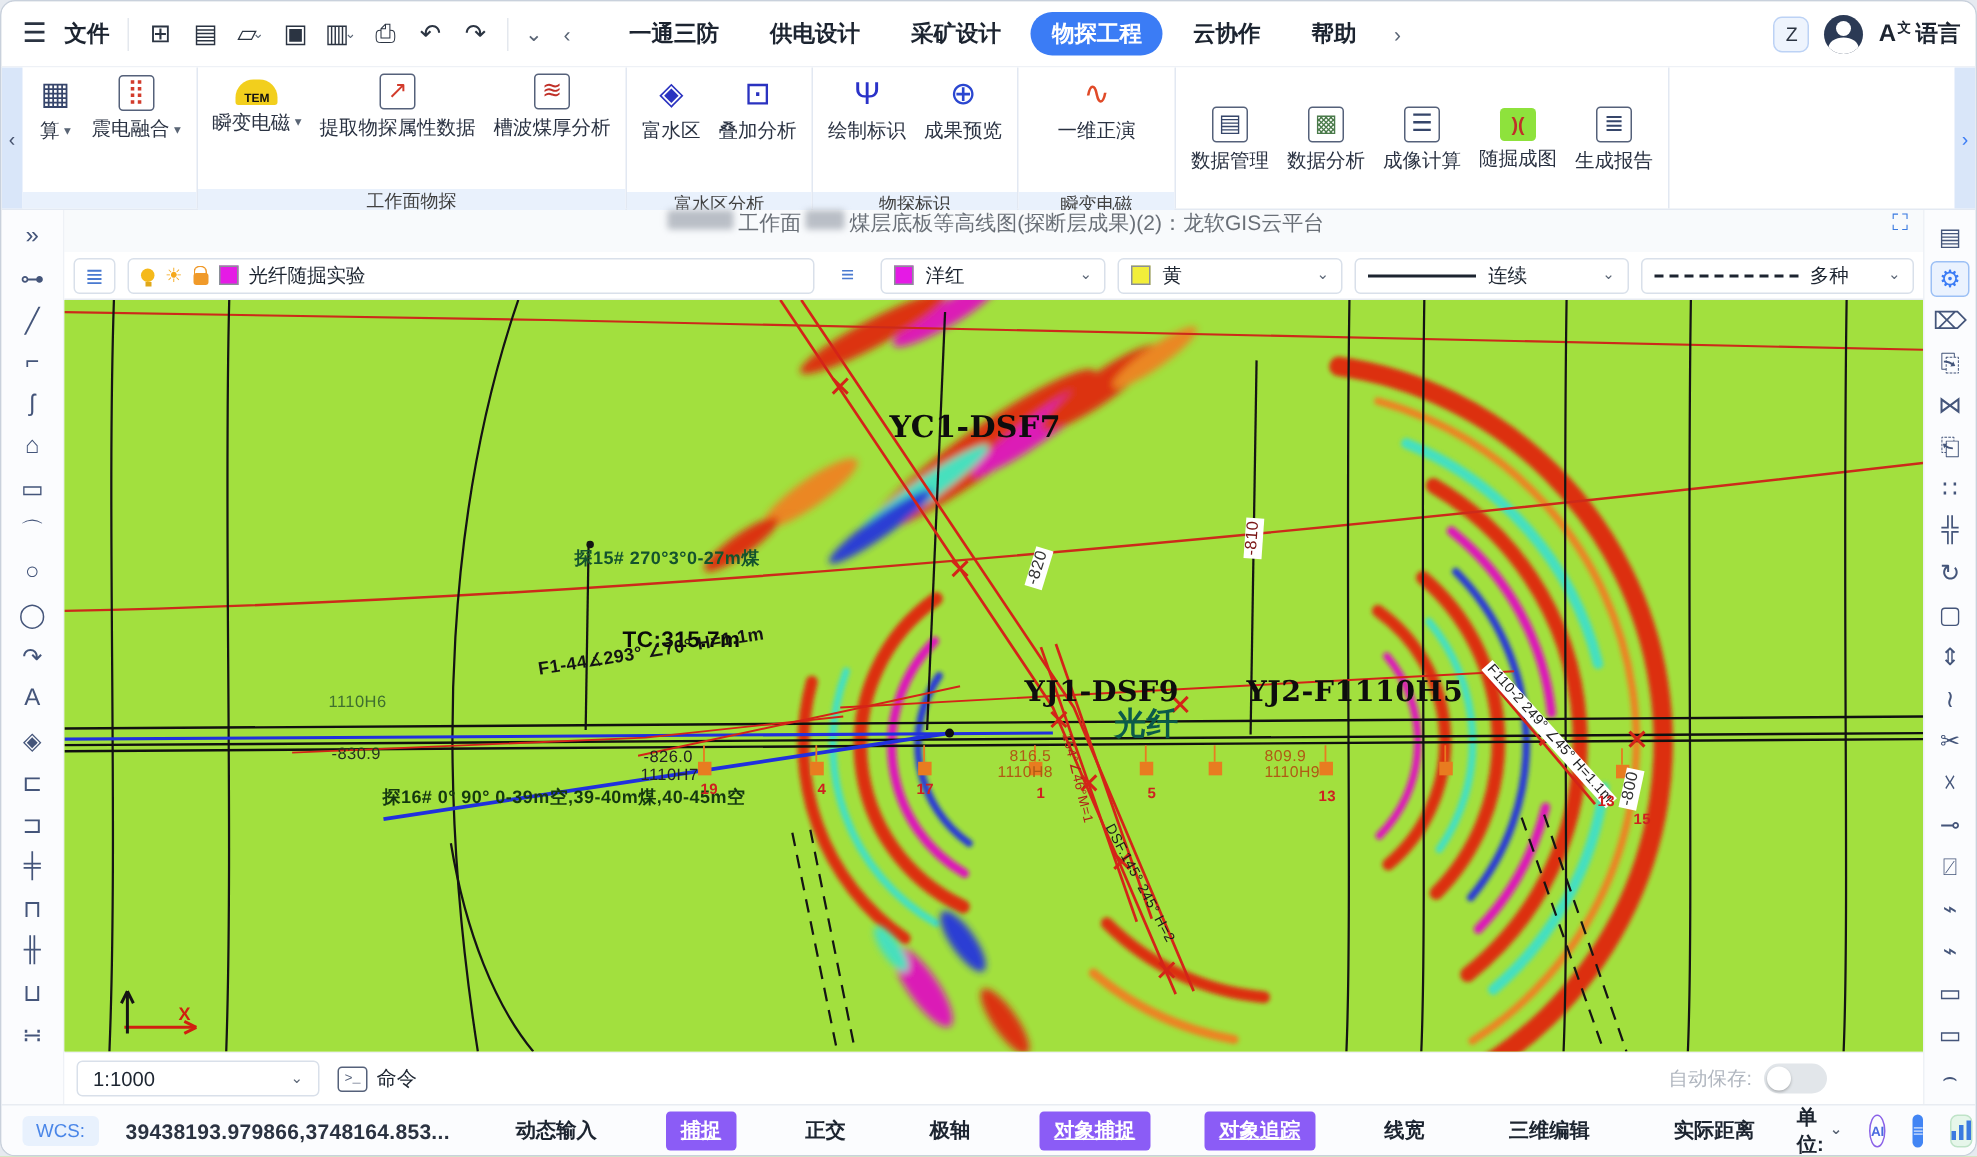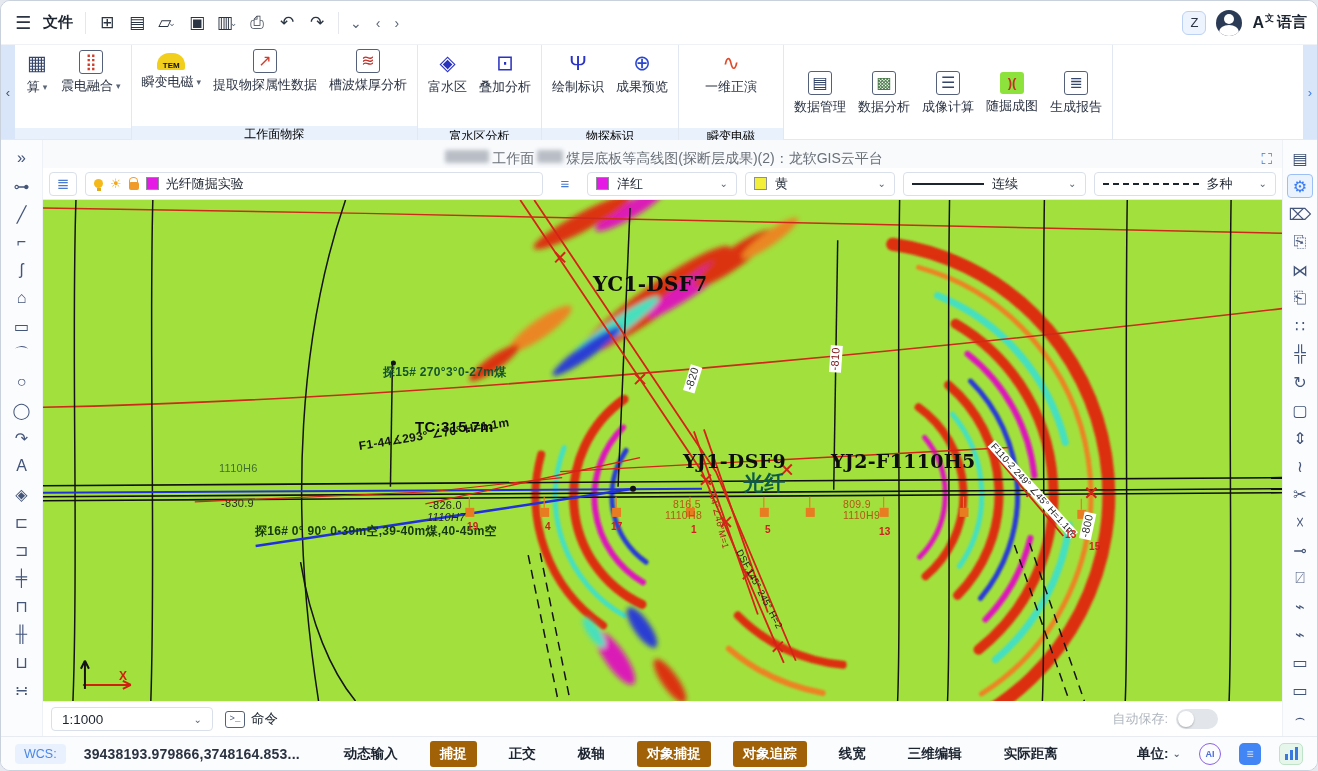--- a/index.html
+++ b/index.html
@@ -35,32 +35,32 @@
   .rgroup:last-of-type { flex:1; }
   .ritems { flex:1; display:flex; align-items:center; padding:4px 10px 2px; gap:12px; }
   .ritem { display:flex; flex-direction:column; align-items:center; gap:3px; cursor:pointer; }
   .ric { height:26px; min-width:24px; display:flex; align-items:center; justify-content:center; font-size:21px; line-height:1; }
   .ric.boxed { width:24px; height:24px; font-size:16px; border:1.2px solid #55617a; border-radius:3px; }
   .ric.chip-tem { width:28px; height:17px; background:#f2cf1d; border-radius:12px 12px 2px 2px; font-size:8px; font-weight:bold; align-items:flex-end; color:#111 !important; }
   .ric.chip-map { width:24px; height:22px; background:#8ee23c; border-radius:3px; font-size:13px; font-weight:bold; }
   .rrow { display:flex; align-items:center; gap:3px; }
   .rlabel { font-size:13px; color:#2a3242; white-space:nowrap; }
   .rcaret { font-size:9px; color:#5a6575; }
-  .glabel { height:19px; background:#e9f1fc; font-size:12px; color:#000000; display:flex; align-items:center; justify-content:center;margin-top:30px; }
+  .glabel { height:19px; background:#e9f1fc; font-size:12px; color:#404040; display:flex; align-items:center; justify-content:center;margin-top:30px; }
 
   
   .main { flex:1; display:flex; min-height:0; }
   .side { background:#fbfcfe; display:flex; flex-direction:column; align-items:center; padding:6px 0; gap:4px; overflow:hidden; }
   .side.left { width:42px; border-right:1px solid #eef1f6; }
   .side.right { width:35px; border-left:1px solid #eef1f6; }
   .tool { width:26px; height:24px; display:flex; align-items:center; justify-content:center; font-size:16px; color:#44557a; border-radius:4px; cursor:pointer; flex:0 0 auto; }
   .tool.selected { background:#eaf2fe; border:1px solid #9cc0f5; color:#3b7cf5; }
 
   .center { flex:1; display:flex; flex-direction:column; min-width:0; }
-  .titlerow { height:28px; flex:0 0 28px; background:#f8fafc; display:flex; align-items:flex-end; justify-content:center; position:relative; font-size:14px; color:#6a7078; }
+  .titlerow { height:28px; flex:0 0 28px; background:#f8fafc; display:flex; align-items:flex-start; justify-content:center; position:relative; font-size:14px; color:#6a7078; }
   .redact { display:inline-block; height:13px; background:#b9bec6; filter:blur(2px); border-radius:2px; margin:0 3px; }
   .fullscreen { position:absolute; right:10px; color:#3a7ae0; font-size:15px; cursor:pointer; }
 
   .layerbar { height:32px; flex:0 0 32px; background:#fff; border-bottom:1px solid #e7ebf1; display:flex; align-items:center; padding:0 6px; gap:8px; }
   .lb-btn { width:28px; height:24px; border:1px solid #d9e0ea; border-radius:4px; display:flex; align-items:center; justify-content:center; color:#4a7ad0; font-size:15px; cursor:pointer; }
   .layer-field { flex:0 0 458px; height:24px; border:1px solid #d9e0ea; border-radius:4px; display:flex; align-items:center; padding:0 8px; gap:7px; font-size:13px; color:#1c2430; }
   .bulb { width:9px; height:9px; border-radius:50%; background:#f5b91a; position:relative; }
   .bulb::after { content:""; position:absolute; left:2.5px; top:9px; width:4px; height:3px; background:#e0a81a; }
   .sun { color:#f5a81a; font-size:13px; }
   .lock { width:10px; height:8px; background:#f09a2a; border-radius:2px; position:relative; margin-top:4px; }
@@ -83,23 +83,23 @@
   .cmd-ic { width:20px; height:17px; border:1.4px solid #55617a; border-radius:3px; font-size:9px; font-family:"Liberation Mono","DejaVu Sans Mono",monospace; display:flex; align-items:center; justify-content:center; color:#55617a; }
   .autosave { margin-left:auto; display:flex; align-items:center; gap:8px; margin-right:56px; }
   .autosave-label { font-size:13px; color:#b0b6bf; }
   .toggle { width:42px; height:20px; border-radius:10px; background:#e2e6ea; position:relative; cursor:pointer; }
   .toggle .knob { position:absolute; left:2px; top:2px; width:16px; height:16px; border-radius:50%; background:#fff; box-shadow:0 1px 2px rgba(0,0,0,.25); }
 
   
   .statusbar { height:34px; flex:0 0 34px; background:#fbfcfe; border-top:1px solid #e8ecf2; display:flex; align-items:center; padding:0 14px; gap:18px; }
   .wcs { background:#e8f1fd; color:#4a86e8; font-size:12.5px; padding:3px 9px; border-radius:4px; }
   .coords { font-size:14px; color:#2b3342; font-weight:bold; letter-spacing:0.2px; }
-  .stoggles { display:flex; align-items:center; gap:22px; margin-left:16px; }
+  .stoggles { display:flex; align-items:center; gap:36px; margin-left:16px; }
   .schip { font-size:13.5px; color:#1c2430; font-weight:bold; padding:4px 10px; border-radius:3px; white-space:nowrap; cursor:pointer; }
-  .schip.on { background:#a16207; color:#fff; }
+  .schip.on { background:#8b5cf6; color:#fff;text-decoration:underline; }
   .units { display:flex; align-items:center; gap:4px; font-size:13.5px; color:#1c2430; font-weight:bold; margin-left:auto; cursor:pointer; }
   .units .ddcaret { font-size:10px; color:#5a6575; }
   .ai-badge { width:22px; height:22px; border-radius:50%; border:1.6px solid #8a62e8; color:#4a6ae0; font-size:9px; font-weight:bold; display:flex; align-items:center; justify-content:center; }
   .doc-badge { width:22px; height:22px; border-radius:5px; background:#4285f4; color:#cfe0fb; font-size:12px; display:flex; align-items:center; justify-content:center; }
   .chart-badge { width:24px; height:22px; border-radius:5px; background:#e6f6ea; border:1px solid #bfe3c8; display:flex; align-items:flex-end; justify-content:center; gap:2px; padding-bottom:4px; }
   .chart-badge i { display:block; width:3px; background:#3a7ae0; }
 </style>
 </head>
 <body>
 
@@ -133,20 +133,28 @@
         <span class="ftool">
           <span class="fg">↶</span>
         </span>
         <span class="ftool">
           <span class="fg">↷</span>
         </span>
       </span>
     <span class="vdiv"></span>
     <span class="chev">⌄</span>
     <span class="chev">‹</span>
+    <div class="tabs" id="tabList">
+        <span class="tab">一通三防</span>
+        <span class="tab">供电设计</span>
+        <span class="tab">采矿设计</span>
+        <span class="tab active">物探工程</span>
+        <span class="tab">云协作</span>
+        <span class="tab">帮助</span>
+      </div>
     <span class="chev">›</span>
     <div class="top-right">
       <span class="zbadge">Z</span>
       <span class="avatar"></span>
       <span class="lang">
         <span class="ai-a">A</span>
           <span class="ai-sub">文</span>
         <span>语言</span>
       </span>
     </div>
@@ -485,21 +493,21 @@
             <div class="map-label" style="left: 550px; top: 74px; font-size: 20px; color: rgb(13, 13, 13); font-weight: bold; font-family: &quot;DejaVu Serif&quot;, &quot;Liberation Serif&quot;, serif;">YC1-DSF7</div>
             <div class="map-label" style="left: 340px; top: 151px; font-size: 12px; color: #14532d; font-weight: bold; margin-top: 15px;">探15# 270°3°0-27m煤</div>
             <div class="map-label" style="left: 372px; top: 219px; font-size: 15px; color: rgb(10, 10, 10); font-weight: bold;">TC:315.7m</div>
             <div class="map-label" style="left: 178px; top: 251px; font-size: 11px; color: rgb(38, 51, 31); margin-top: 47px;">-830.9</div>
             <div class="map-label" style="left: 176px; top: 263px; font-size: 11px; color: rgb(63, 111, 47);">1110H6</div>
             <div class="map-label" style="left: 315px; top: 240px; font-size: 12px; color: rgb(20, 20, 20); transform: rotate(-9deg); font-weight: bold;">F1-44∡293°  ∠70°  H=1.1m</div>
             <div class="map-label" style="left: 640px; top: 252px; font-size: 19px; color: rgb(13, 13, 13); font-weight: bold; font-family: &quot;DejaVu Serif&quot;, &quot;Liberation Serif&quot;, serif;">YJ1-DSF9</div>
             <div class="map-label" style="left: 788px; top: 252px; font-size: 19px; color: rgb(13, 13, 13); font-weight: bold; font-family: &quot;DejaVu Serif&quot;, &quot;Liberation Serif&quot;, serif;">YJ2-F1110H5</div>
             <div class="map-label" style="left: 700px; top: 272px; font-size: 21px; color: rgb(11, 90, 74); font-weight: bold;">光纤</div>
             <div class="map-label" style="left: 386px; top: 300px; font-size: 11px; color: rgb(34, 34, 34);">-826.0</div>
-            <div class="map-label" style="left: 384px; top: 312px; font-size: 11px; color: rgb(34, 34, 34); font-style: italic;">1110H7</div>
+            <div class="map-label" style="left: 384px; top: 312px; font-size: 11px; color: rgb(34, 34, 34);">1110H7</div>
             <div class="map-label" style="left: 630px; top: 299px; font-size: 10.5px; color: rgb(176, 90, 20);">816.5</div>
             <div class="map-label" style="left: 622px; top: 310px; font-size: 10.5px; color: rgb(176, 90, 20);">1110H8</div>
             <div class="map-label" style="left: 800px; top: 299px; font-size: 10.5px; color: rgb(176, 90, 20);">809.9</div>
             <div class="map-label" style="left: 800px; top: 310px; font-size: 10.5px; color: rgb(176, 90, 20);">1110H9</div>
             <div class="map-label" style="left: 212px; top: 325px; font-size: 12px; color: rgb(20, 56, 15); font-weight: bold;">探16# 0°  90°  0-39m空,39-40m煤,40-45m空</div>
             <div class="map-label" style="left: 640px; top: 190px; font-size: 11px; color: rgb(51, 51, 51); transform: rotate(-73deg); background: rgb(255, 255, 255); padding: 0px 2px;">-820</div>
             <div class="map-label" style="left: 786px; top: 172px; font-size: 11px; color: rgb(122, 21, 21); transform: rotate(-86deg); background: rgb(255, 255, 255); padding: 0px 2px;">-810</div>
             <div class="map-label" style="left: 1036px; top: 338px; font-size: 11px; color: rgb(51, 51, 51); transform: rotate(-78deg); background: rgb(255, 255, 255); padding: 0px 2px;">-800</div>
             <div class="map-label" style="left: 952px; top: 240px; font-size: 9.5px; color: rgb(34, 34, 34); transform: rotate(48deg); background: rgb(255, 255, 255); padding: 0px 2px;">F110-2 249°  ∠45°  H=1.1m</div>
             <div class="map-label" style="left: 672px; top: 288px; font-size: 9px; color: rgb(176, 32, 24); transform: rotate(76deg);">164°∠46°M=1</div>

